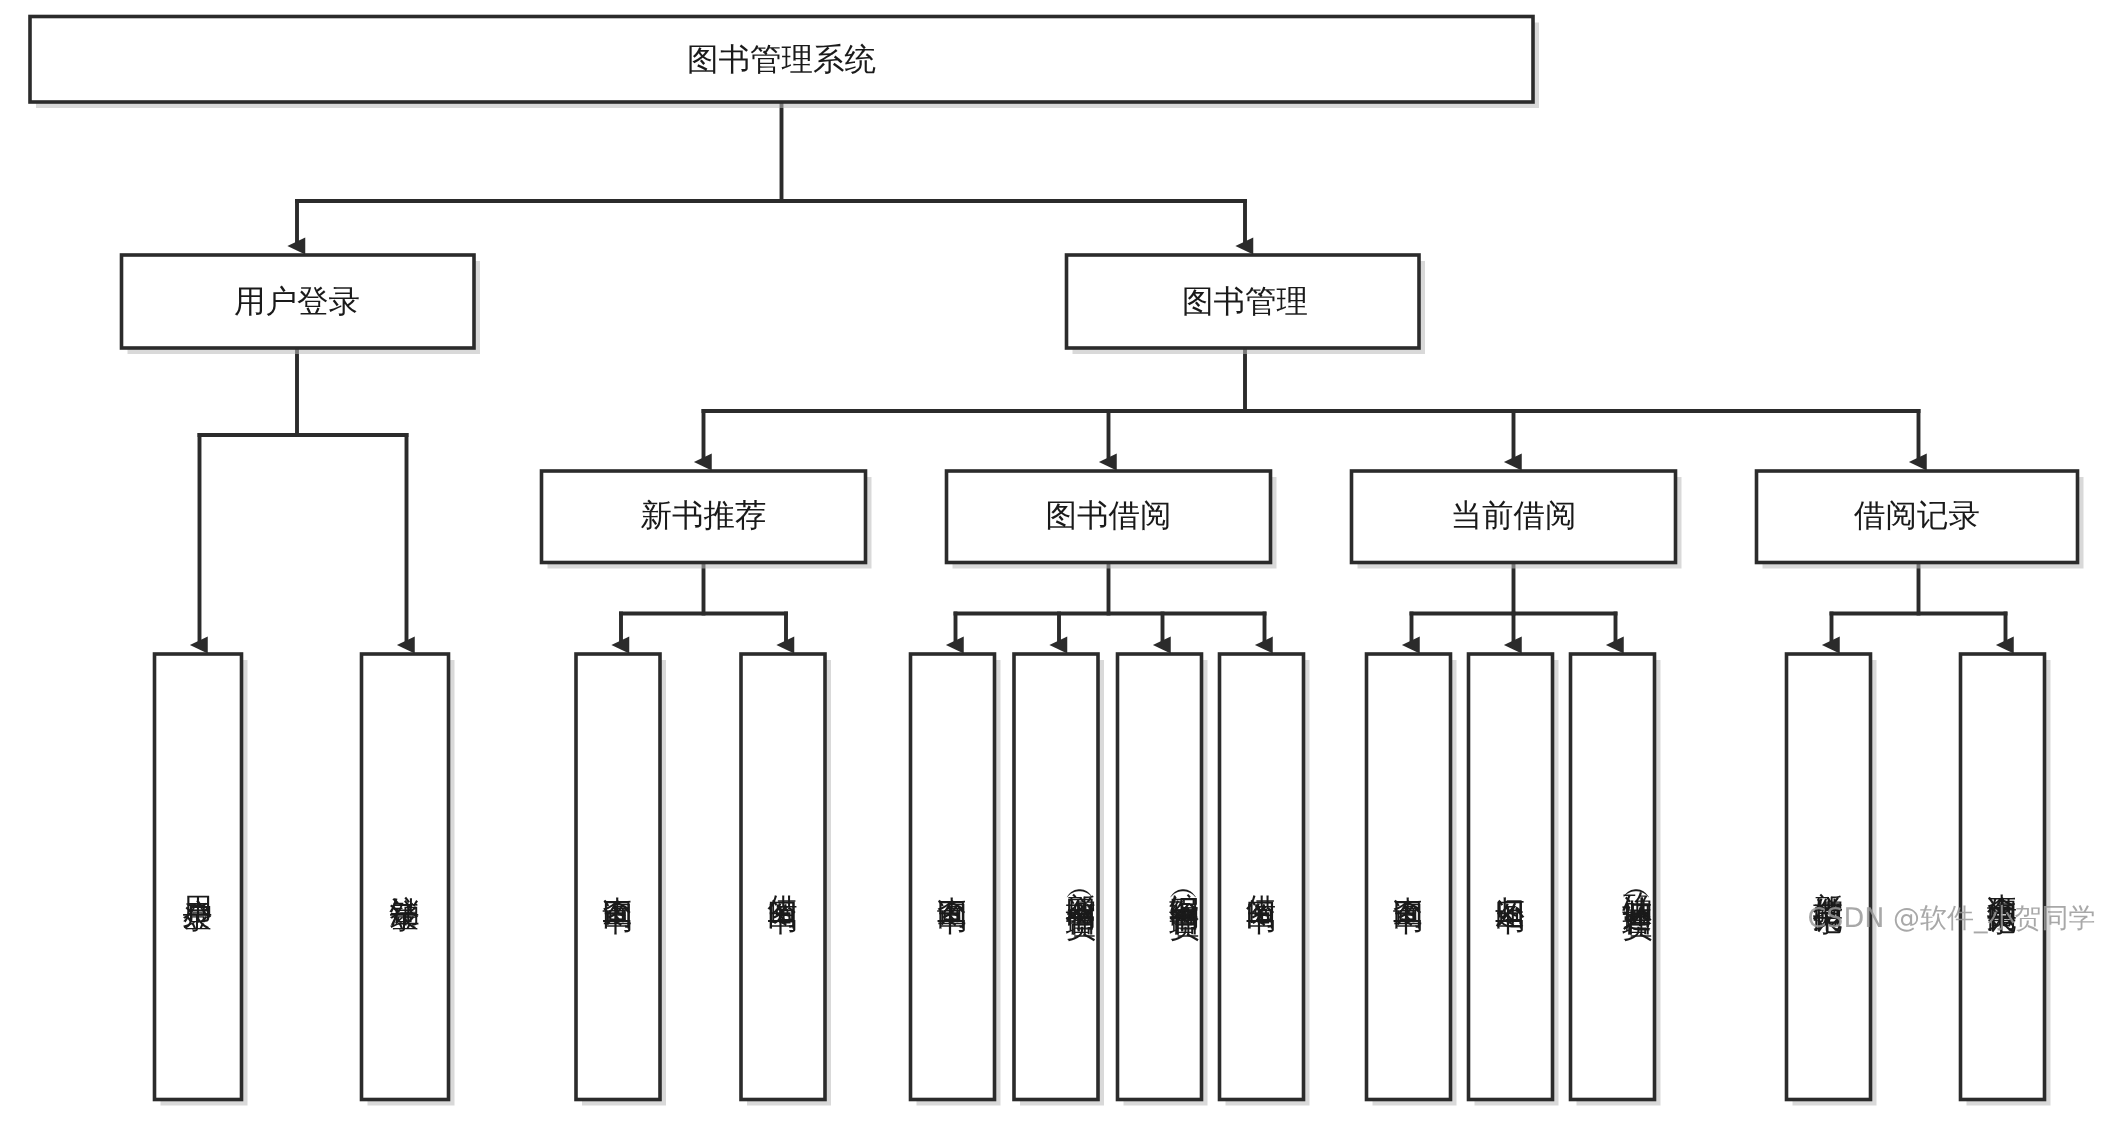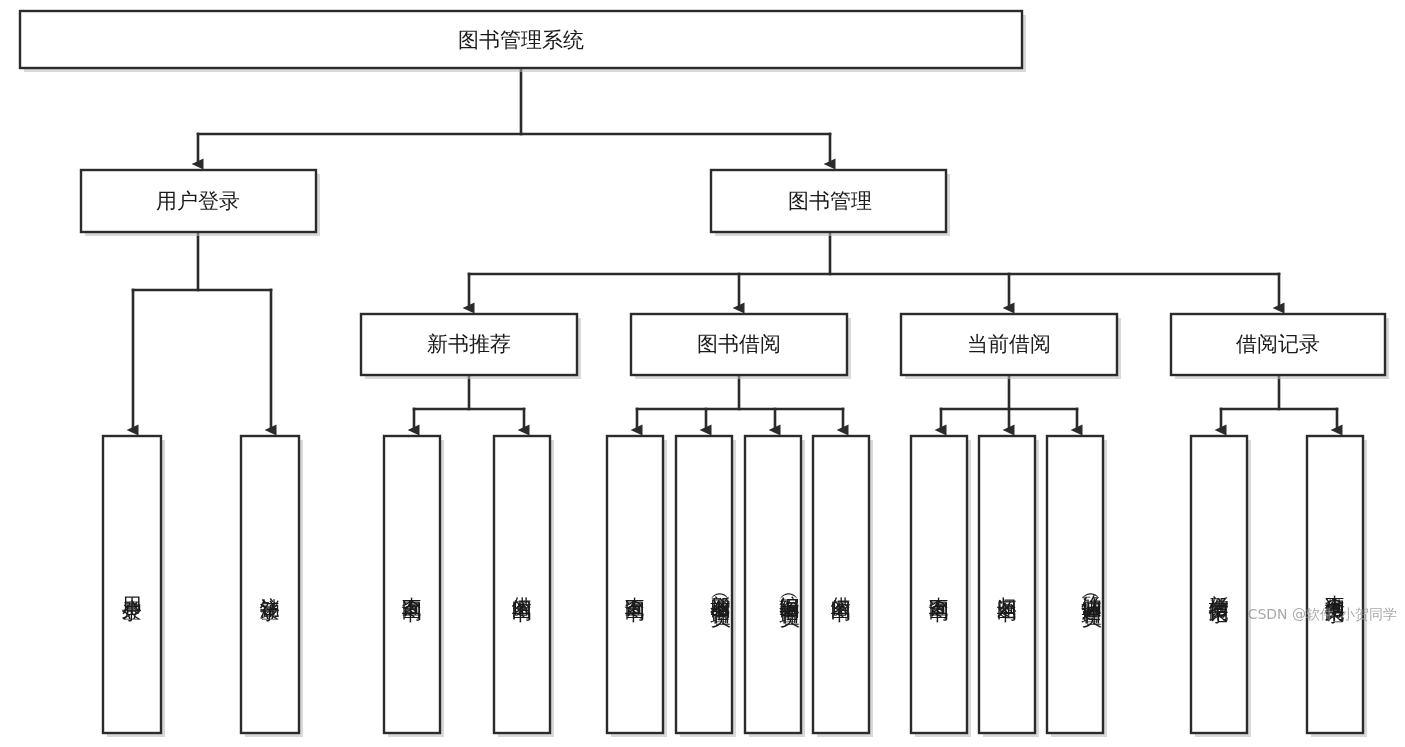--- a/index.html
+++ b/index.html
@@ -64,21 +64,21 @@
     align-items: center;
     justify-content: center;
     white-space: nowrap;
     pointer-events: none;
   }
   .watermark {
     position: absolute;
     right: 8px;
     bottom: 6px;
     font-family: "DejaVu Sans", "Liberation Sans", sans-serif;
-    font-size: 14px;
+    font-size: 18px;
     color: #9a9a9a;
     opacity: 0.85;
     white-space: nowrap;
   }
 </style>
 </head>
 <body>
 
 <div id="diagram-root">
 

